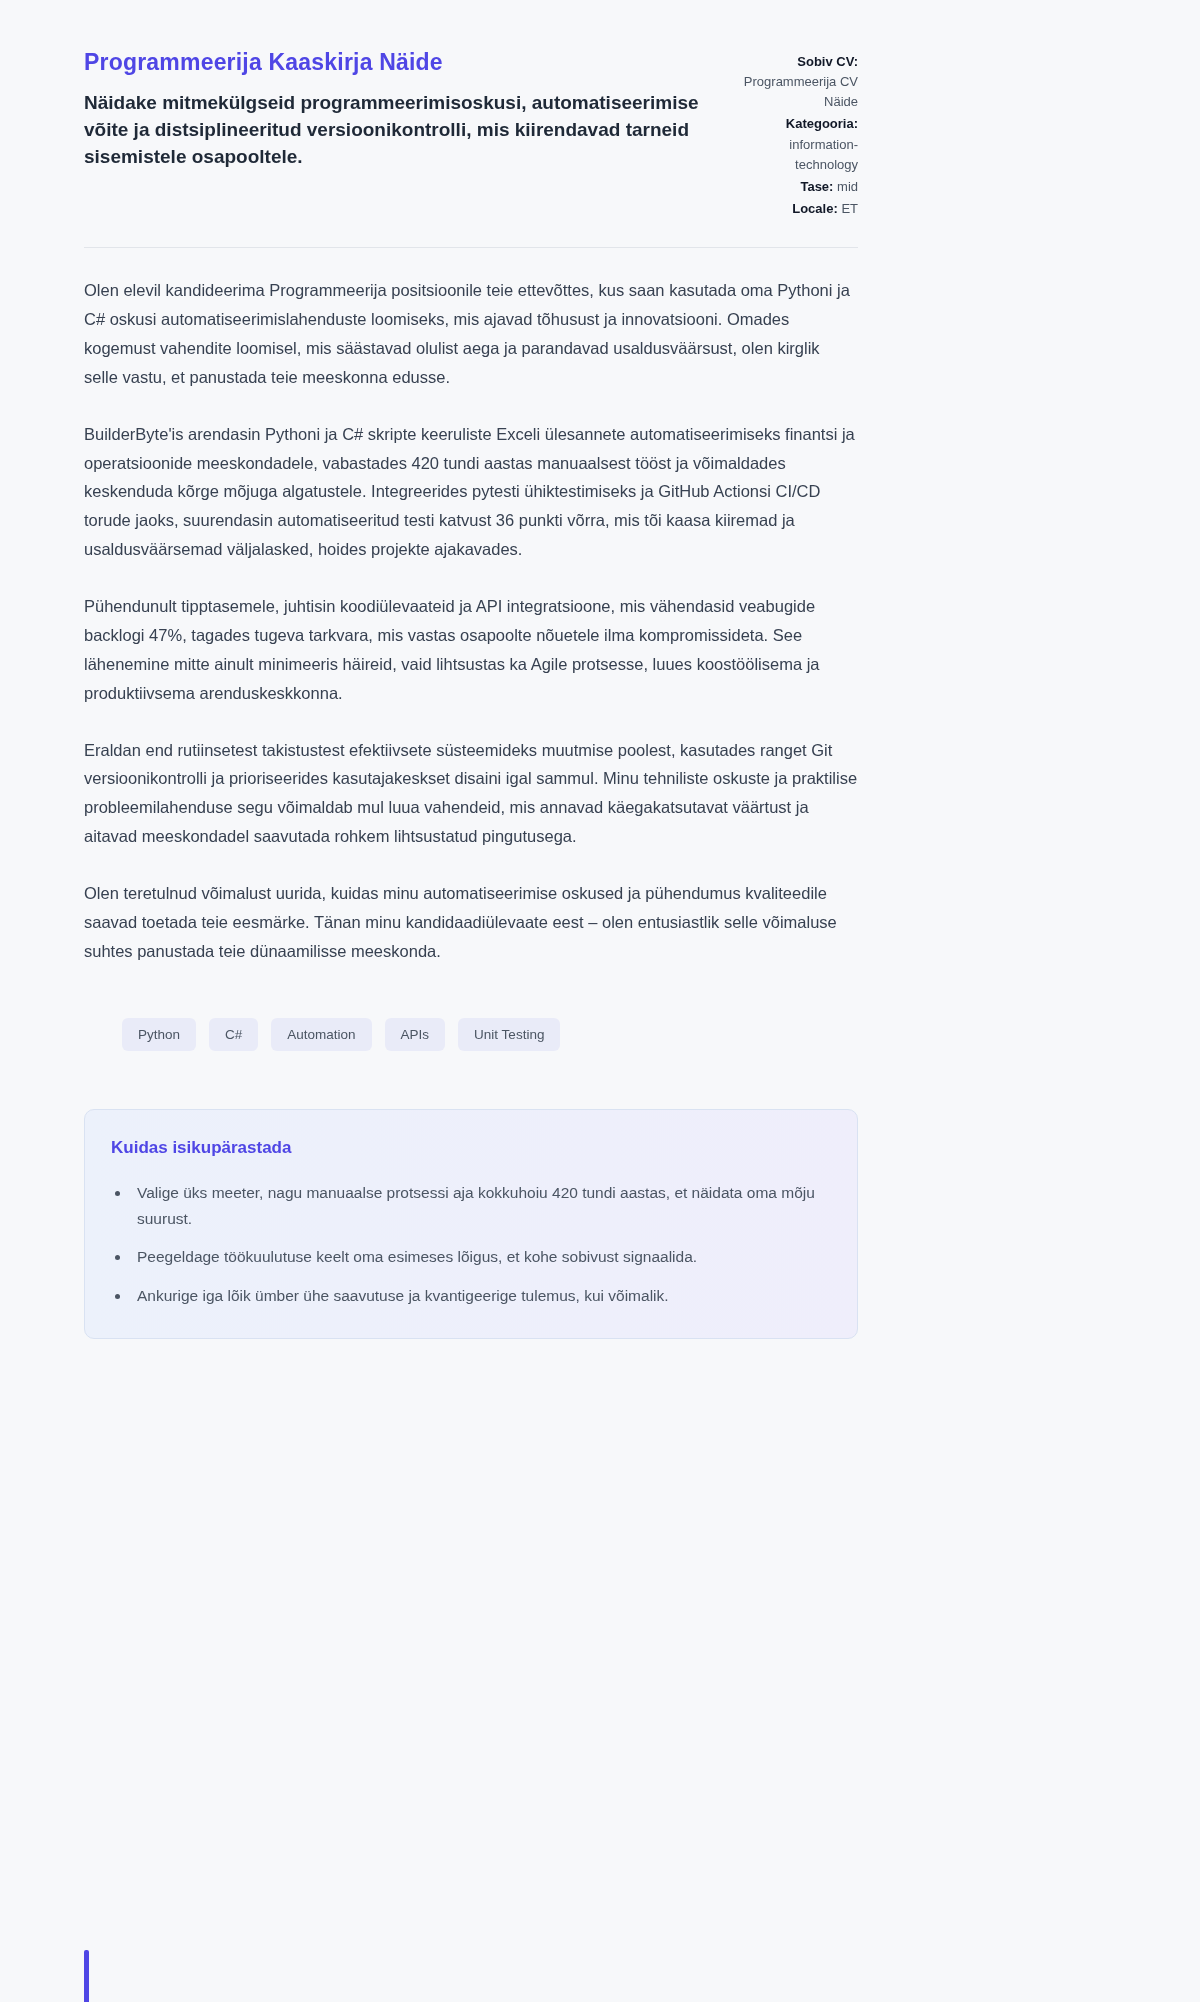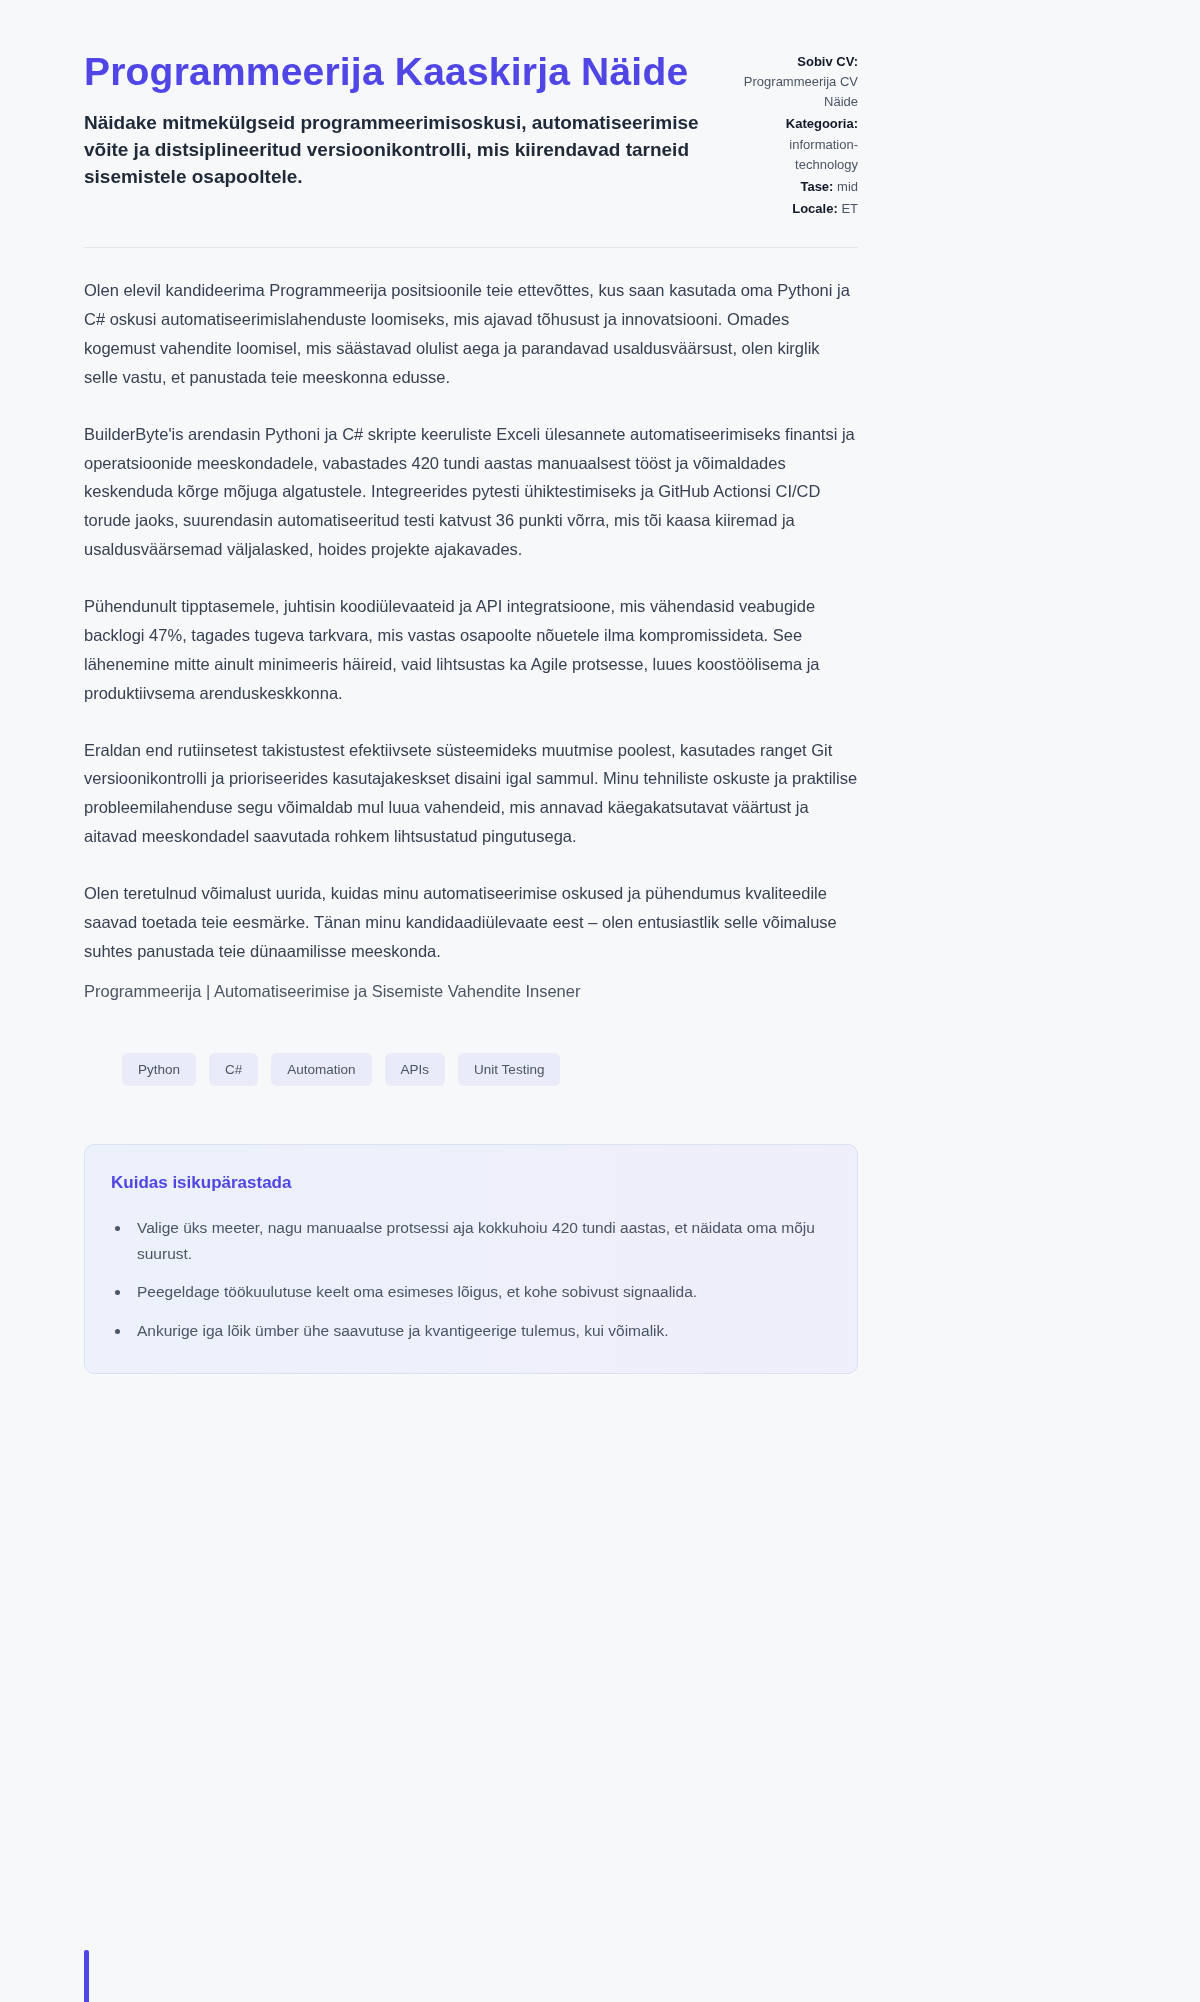--- a/index.html
+++ b/index.html
@@ -19,21 +19,21 @@
     width: 774px;
     margin-left: 84px;
     padding-top: 48px;
   }
 
   
   .header { display: flex; justify-content: space-between; align-items: flex-start; }
   .header-left { max-width: 625px; }
   .page-title {
     margin: 0 0 12px 0;
-    font-size: 39px;
+    font-size: 23px;
     line-height: 1.25;
     font-weight: bold;
     color: #4f46e5;
     letter-spacing: 0.2px;
   }
   .page-subtitle {
     margin: 0;
     font-size: 19px;
     line-height: 1.44;
     font-weight: bold;
@@ -163,21 +163,20 @@
     </header>
 
     <hr class="divider">
 
     <section class="letter">
       <p class="para">Olen elevil kandideerima Programmeerija positsioonile teie ettevõttes, kus saan kasutada oma Pythoni ja C# oskusi automatiseerimislahenduste loomiseks, mis ajavad tõhusust ja innovatsiooni. Omades kogemust vahendite loomisel, mis säästavad olulist aega ja parandavad usaldusväärsust, olen kirglik selle vastu, et panustada teie meeskonna edusse.</p>
       <p class="para">BuilderByte'is arendasin Pythoni ja C# skripte keeruliste Exceli ülesannete automatiseerimiseks finantsi ja operatsioonide meeskondadele, vabastades 420 tundi aastas manuaalsest tööst ja võimaldades keskenduda kõrge mõjuga algatustele. Integreerides pytesti ühiktestimiseks ja GitHub Actionsi CI/CD torude jaoks, suurendasin automatiseeritud testi katvust 36 punkti võrra, mis tõi kaasa kiiremad ja usaldusväärsemad väljalasked, hoides projekte ajakavades.</p>
       <p class="para">Pühendunult tipptasemele, juhtisin koodiülevaateid ja API integratsioone, mis vähendasid veabugide backlogi 47%, tagades tugeva tarkvara, mis vastas osapoolte nõuetele ilma kompromissideta. See lähenemine mitte ainult minimeeris häireid, vaid lihtsustas ka Agile protsesse, luues koostöölisema ja produktiivsema arenduskeskkonna.</p>
       <p class="para">Eraldan end rutiinsetest takistustest efektiivsete süsteemideks muutmise poolest, kasutades ranget Git versioonikontrolli ja prioriseerides kasutajakeskset disaini igal sammul. Minu tehniliste oskuste ja praktilise probleemilahenduse segu võimaldab mul luua vahendeid, mis annavad käegakatsutavat väärtust ja aitavad meeskondadel saavutada rohkem lihtsustatud pingutusega.</p>
       <p class="para">Olen teretulnud võimalust uurida, kuidas minu automatiseerimise oskused ja pühendumus kvaliteedile saavad toetada teie eesmärke. Tänan minu kandidaadiülevaate eest – olen entusiastlik selle võimaluse suhtes panustada teie dünaamilisse meeskonda.</p>
-      <p class="sig-role">Programmeerija | Automatiseerimise ja Sisemiste Vahendite Insener</p>
     </section>
 
     <div class="tags">
       <span class="tag">Python</span>
       <span class="tag">C#</span>
       <span class="tag">Automation</span>
       <span class="tag">APIs</span>
       <span class="tag">Unit Testing</span>
     </div>
 

